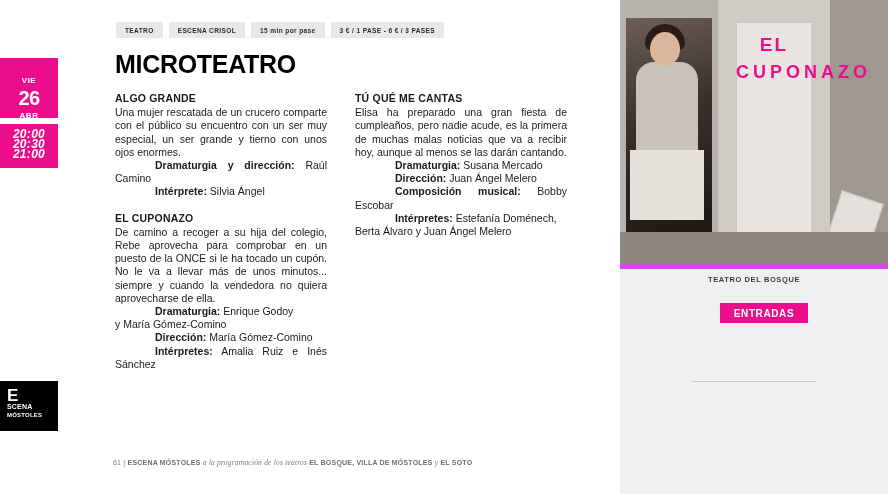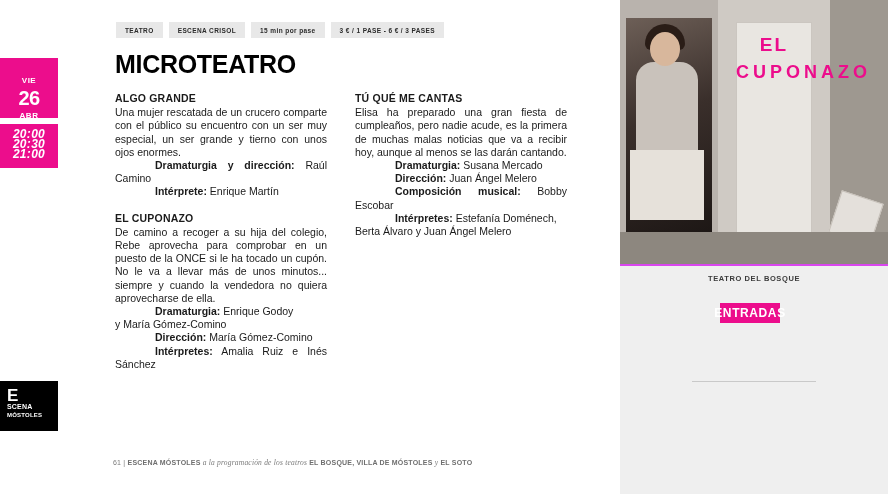--- a/index.html
+++ b/index.html
@@ -205,36 +205,36 @@
   .poster .p-shadow {
     position: absolute; left: 0; top: 232px; width: 268px; height: 32px;
     background: #8d877f;
   }
 
   .venue-bar {
     position: absolute;
     left: 620px; top: 264px;
     width: 268px; height: 26px;
     background: #efefef;
-    border-top: 2px solid #d946ef;
+    border-top: 5px solid #d946ef;
     color: #3b3b3b;
     font-size: 7.5px;
     font-weight: bold;
     letter-spacing: .6px;
     display: flex;
     align-items: center;
     justify-content: center;
   }
   .tickets-btn {
     position: absolute;
     left: 720px; top: 303px;
-    width: 60px; height: 20px;
+    width: 88px; height: 20px;
     background: #ec0d8c;
     color: #ffffff;
-    font-size: 12px;
+    font-size: 10px;
     font-weight: bold;
     letter-spacing: .6px;
     display: flex;
     align-items: center;
     justify-content: center;
     border: none;
     cursor: pointer;
   }
   .hr-thin {
     position: absolute;
@@ -272,21 +272,21 @@
     <span class="tag">15 min por pase</span>
     <span class="tag">3 € / 1 PASE - 6 € / 3 PASES</span>
   </div>
 
   <div class="doc-title">MICROTEATRO</div>
 
   <div class="col col-left">
     <p class="piece-title">ALGO GRANDE</p>
     <p class="piece-body">Una mujer rescatada de un crucero comparte con el público su encuentro con un ser muy especial, un ser grande y tierno con unos ojos enormes.</p>
     <p class="credit"><b>Dramaturgia y dirección:</b> <span>Raúl Camino</span></p>
-    <p class="credit"><b>Intérprete:</b> <span>Enrique Martín</span></p>
+    <p class="credit"><b>Intérprete:</b> <span>Silvia Ángel</span></p>
 
     <div class="block-gap"></div>
 
     <p class="piece-title">EL CUPONAZO</p>
     <p class="piece-body">De camino a recoger a su hija del colegio, Rebe aprovecha para comprobar en un puesto de la ONCE si le ha tocado un cupón. No le va a llevar más de unos minutos... siempre y cuando la vendedora no quiera aprovecharse de ella.</p>
     <p class="credit"><b>Dramaturgia:</b> <span>Enrique Godoy</span></p>
     <p class="credit"><span>y María Gómez-Comino</span></p>
     <p class="credit"><b>Dirección:</b> <span>María Gómez-Comino</span></p>
     <p class="credit"><b>Intérpretes:</b> <span>Amalia Ruiz e Inés Sánchez</span></p>
   </div>

